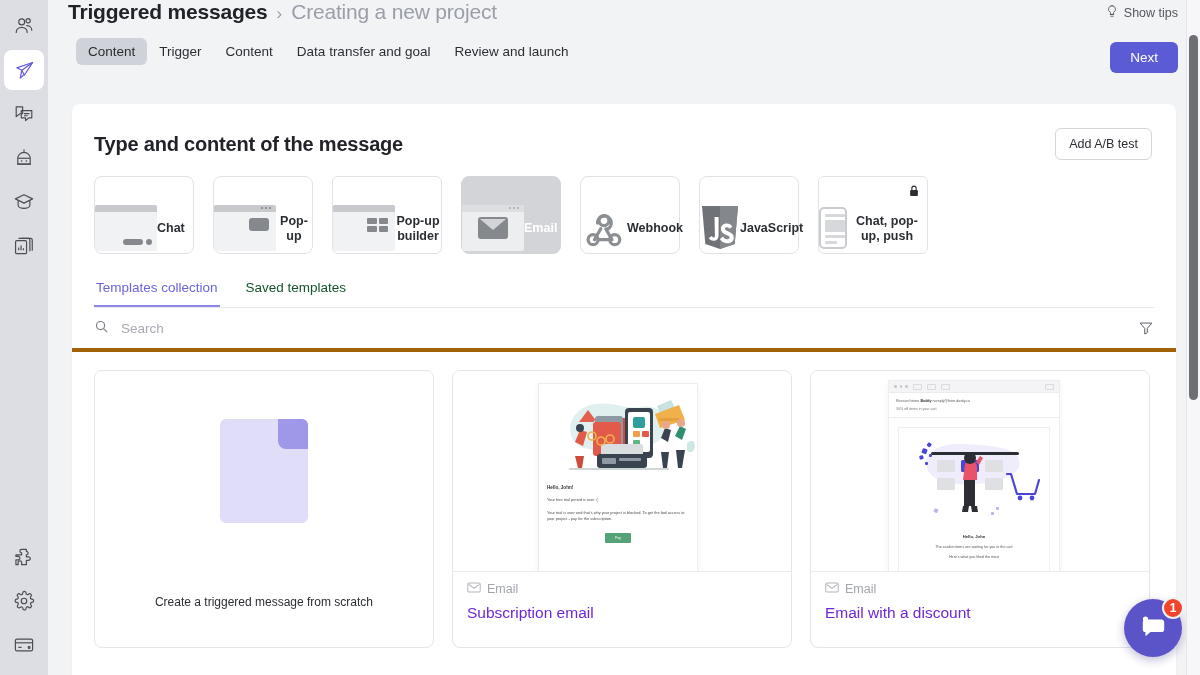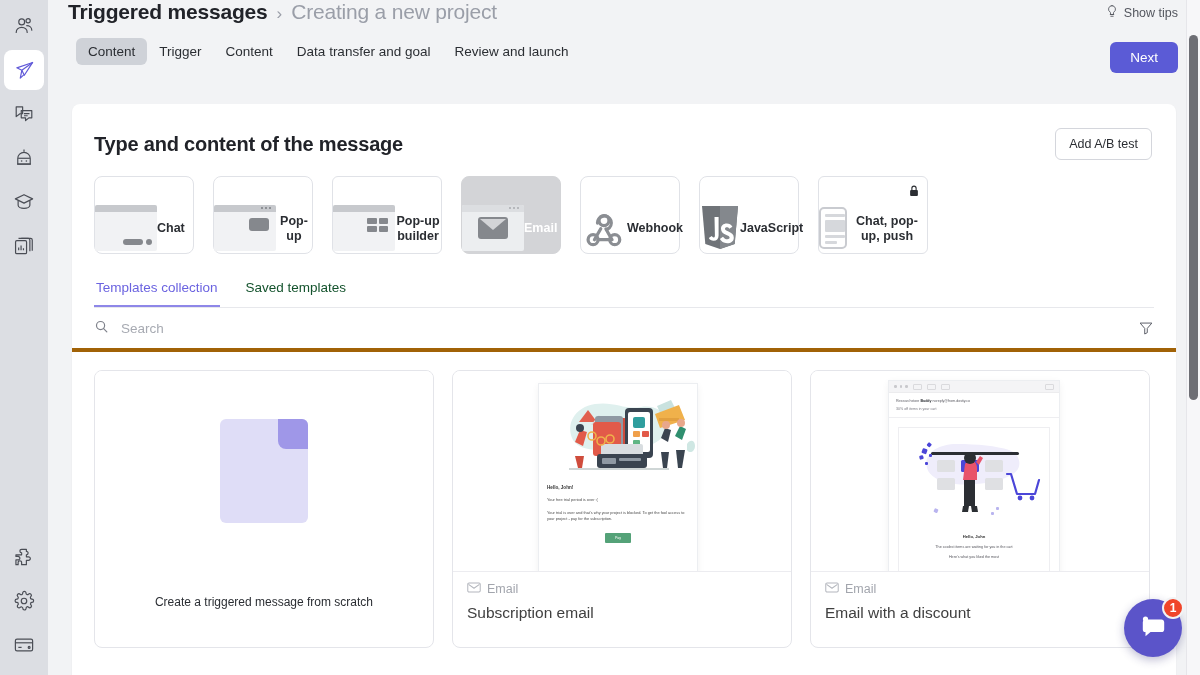--- a/index.html
+++ b/index.html
@@ -174,21 +174,21 @@
   .tmpl {
     width: 340px; height: 278px;
     border: 1px solid #e4e5ea; border-radius: 8px;
     background: #fff; overflow: hidden; cursor: pointer;
     display: flex; flex-direction: column;
     position: relative;
   }
   .tmpl .preview { height: 200px; position: relative; overflow: hidden; background: #fff; }
   .tmpl .meta { border-top: 1px solid #ececf0; padding: 10px 14px 0 14px; background: #fff; }
   .meta-kind { display: flex; align-items: center; gap: 6px; font-size: 12.5px; color: #a2a5ad; }
-  .meta-title { font-size: 15.5px; color: #404040; margin-top: 8px; }
+  .meta-title { font-size: 15.5px; color: #6d28d9; margin-top: 8px; }
 
   
   .scratch-doc {
     width: 88px; height: 104px; background: #dfddf7; border-radius: 6px;
     position: relative; margin: 48px auto 0 auto;
   }
   .scratch-doc:after {
     content: ""; position: absolute; top: 0; right: 0;
     width: 30px; height: 30px; background: #9f97e8;
     border-bottom-left-radius: 8px; border-top-right-radius: 6px;

